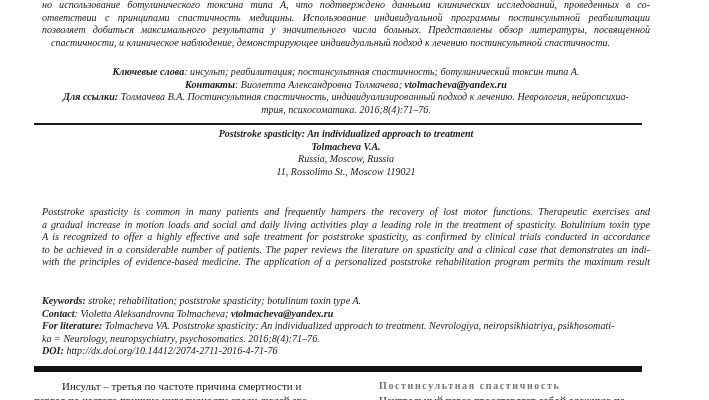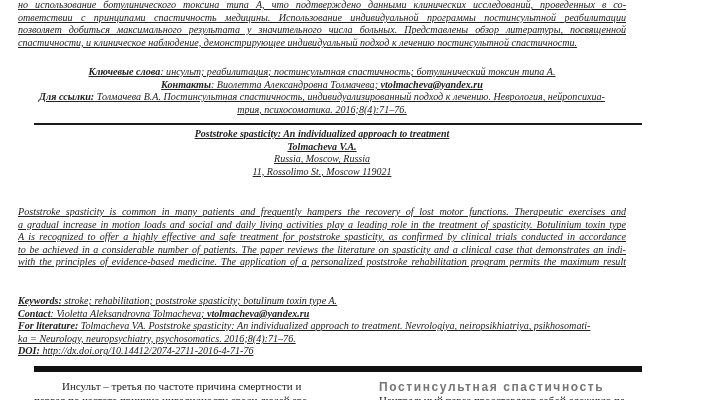--- a/index.html
+++ b/index.html
@@ -1,33 +1,33 @@
 <!DOCTYPE html>
 <html><head>
 <meta charset="utf-8">
 <style>
   html, body { margin: 0; padding: 0; }
   body {
     width: 709px; height: 400px; overflow: hidden; background: #ffffff;
     position: relative; color: #222;
     font-family: "Liberation Serif", serif;
   }
-  .blk { position: absolute; left: 18px; width: 608px; text-decoration: underline; }
+  .blk { position: absolute; left: 42px; width: 608px; }
   .it { font-style: italic; }
   .line { display: block; white-space: nowrap; font-size: 10.1px; line-height: 12.6px; letter-spacing: 0px; }
   .jline { display: block; text-align: justify; text-align-last: justify; white-space: nowrap; overflow: hidden; }
-  .lastline { text-align: right; text-align-last: left; }
+  .lastline { text-align: right; text-align-last: left; margin-left: 9px; }
   b { font-weight: bold; }
   .rule-thin { position: absolute; left: 34px; width: 608px; top: 123px; height: 1.5px; background: #1a1a1a; }
   .rule-thick { position: absolute; left: 34px; width: 608px; top: 366px; height: 6px; background: #111; }
   .center { text-align: center; }
   .en-head .line { font-size: 10px; line-height: 12.6px; }
   .sec-title {
-    position: absolute; left: 379px; top: 380px; font-family: Liberation Sans, sans-serif;
-    font-weight: bold; font-size: 12px; letter-spacing: 1.6px; color: #777;
+    position: absolute; left: 379px; top: 380px; font-family: Liberation Serif, serif;
+    font-weight: bold; font-size: 10px; letter-spacing: 1.6px; color: #777;
   }
   .body-text { position: absolute; font-size: 11px; line-height: 14px; color: #222; white-space: nowrap; }
 </style>
 </head>
 <body>
 
 <div class="blk it just" style="top:-1px;">
   <span class="line jline">но использование ботулинического токсина типа А, что подтверждено данными клинических исследований, проведенных в со-</span>
   <span class="line jline">ответствии с принципами спастичность медицины. Использование индивидуальной программы постинсультной реабилитации</span>
   <span class="line jline">позволяет добиться максимального результата у значительного числа больных. Представлены обзор литературы, посвященной</span>

